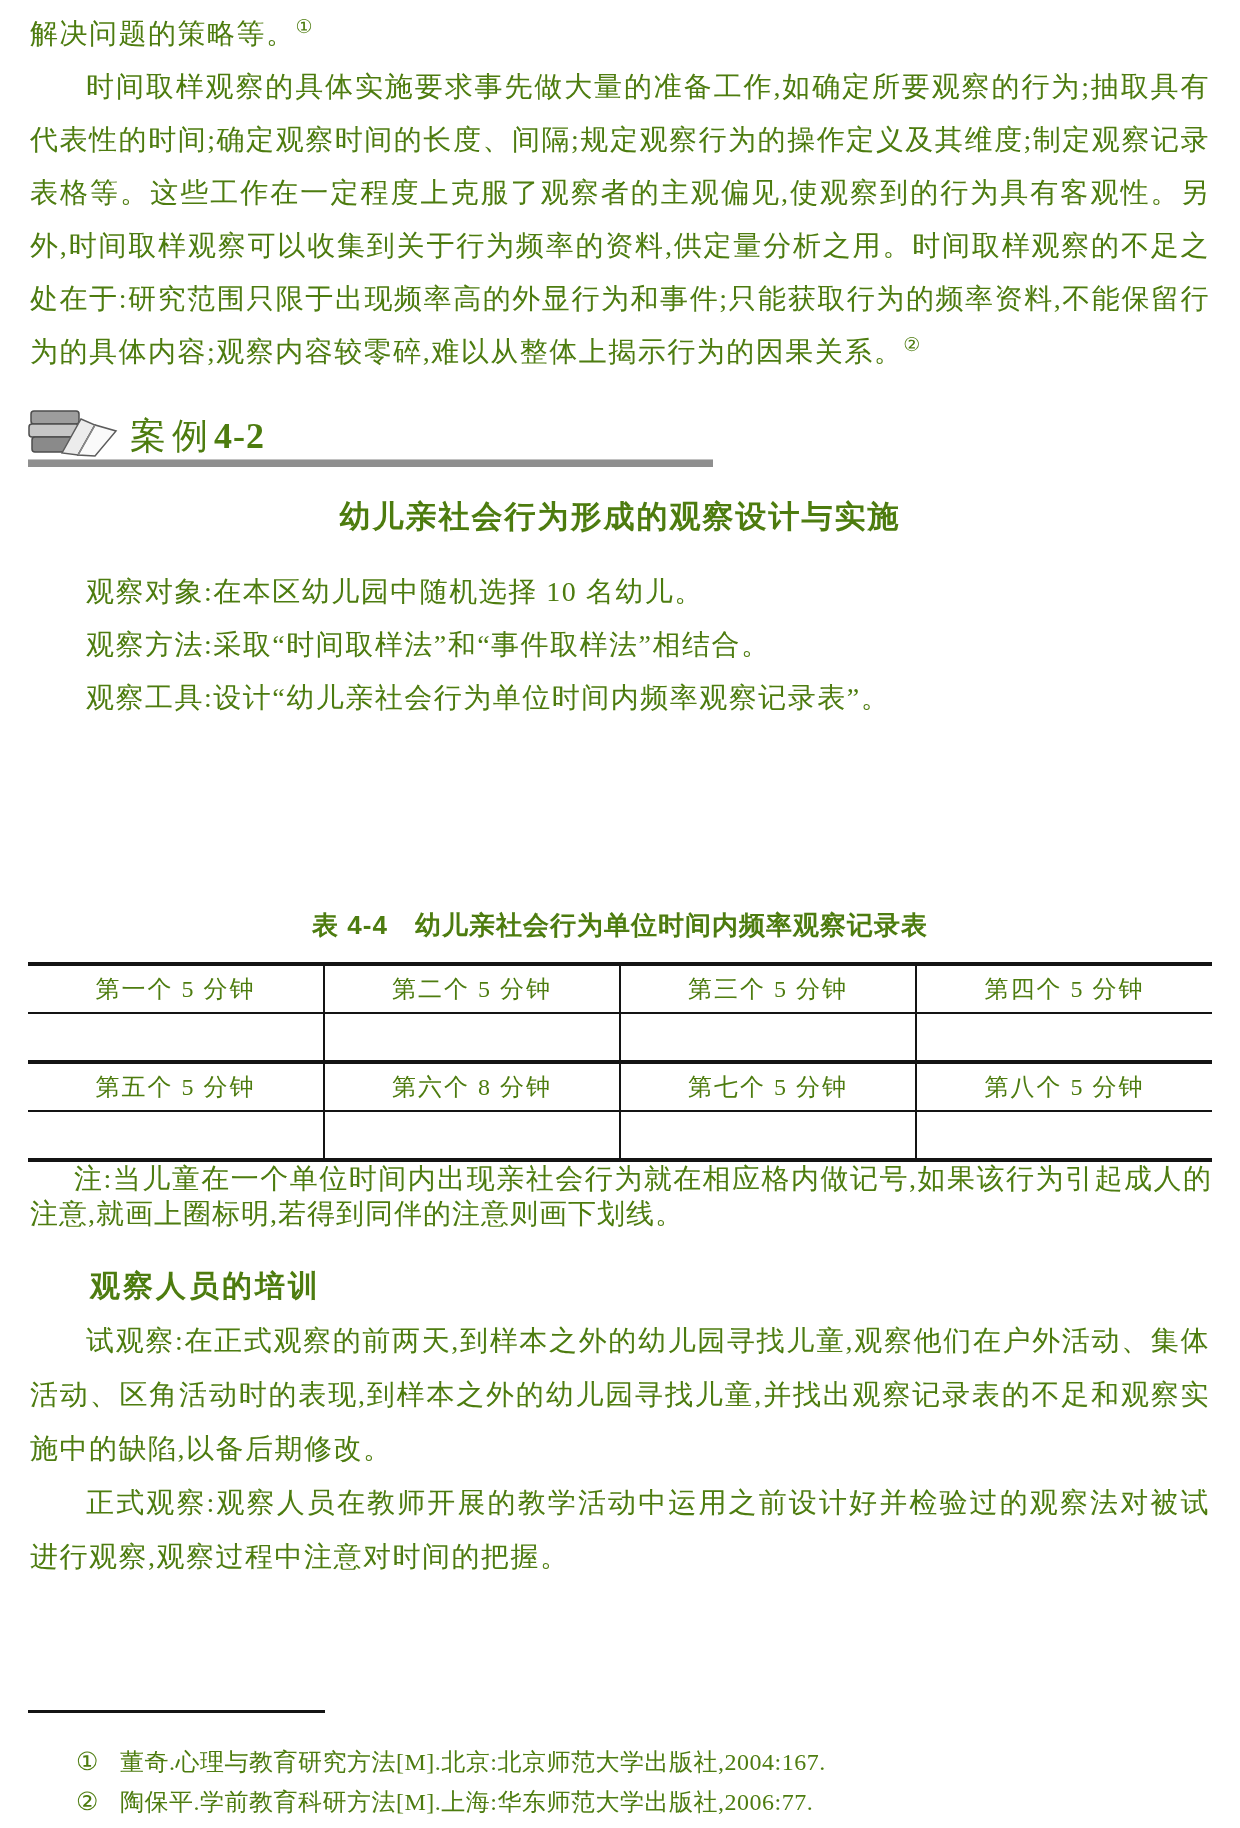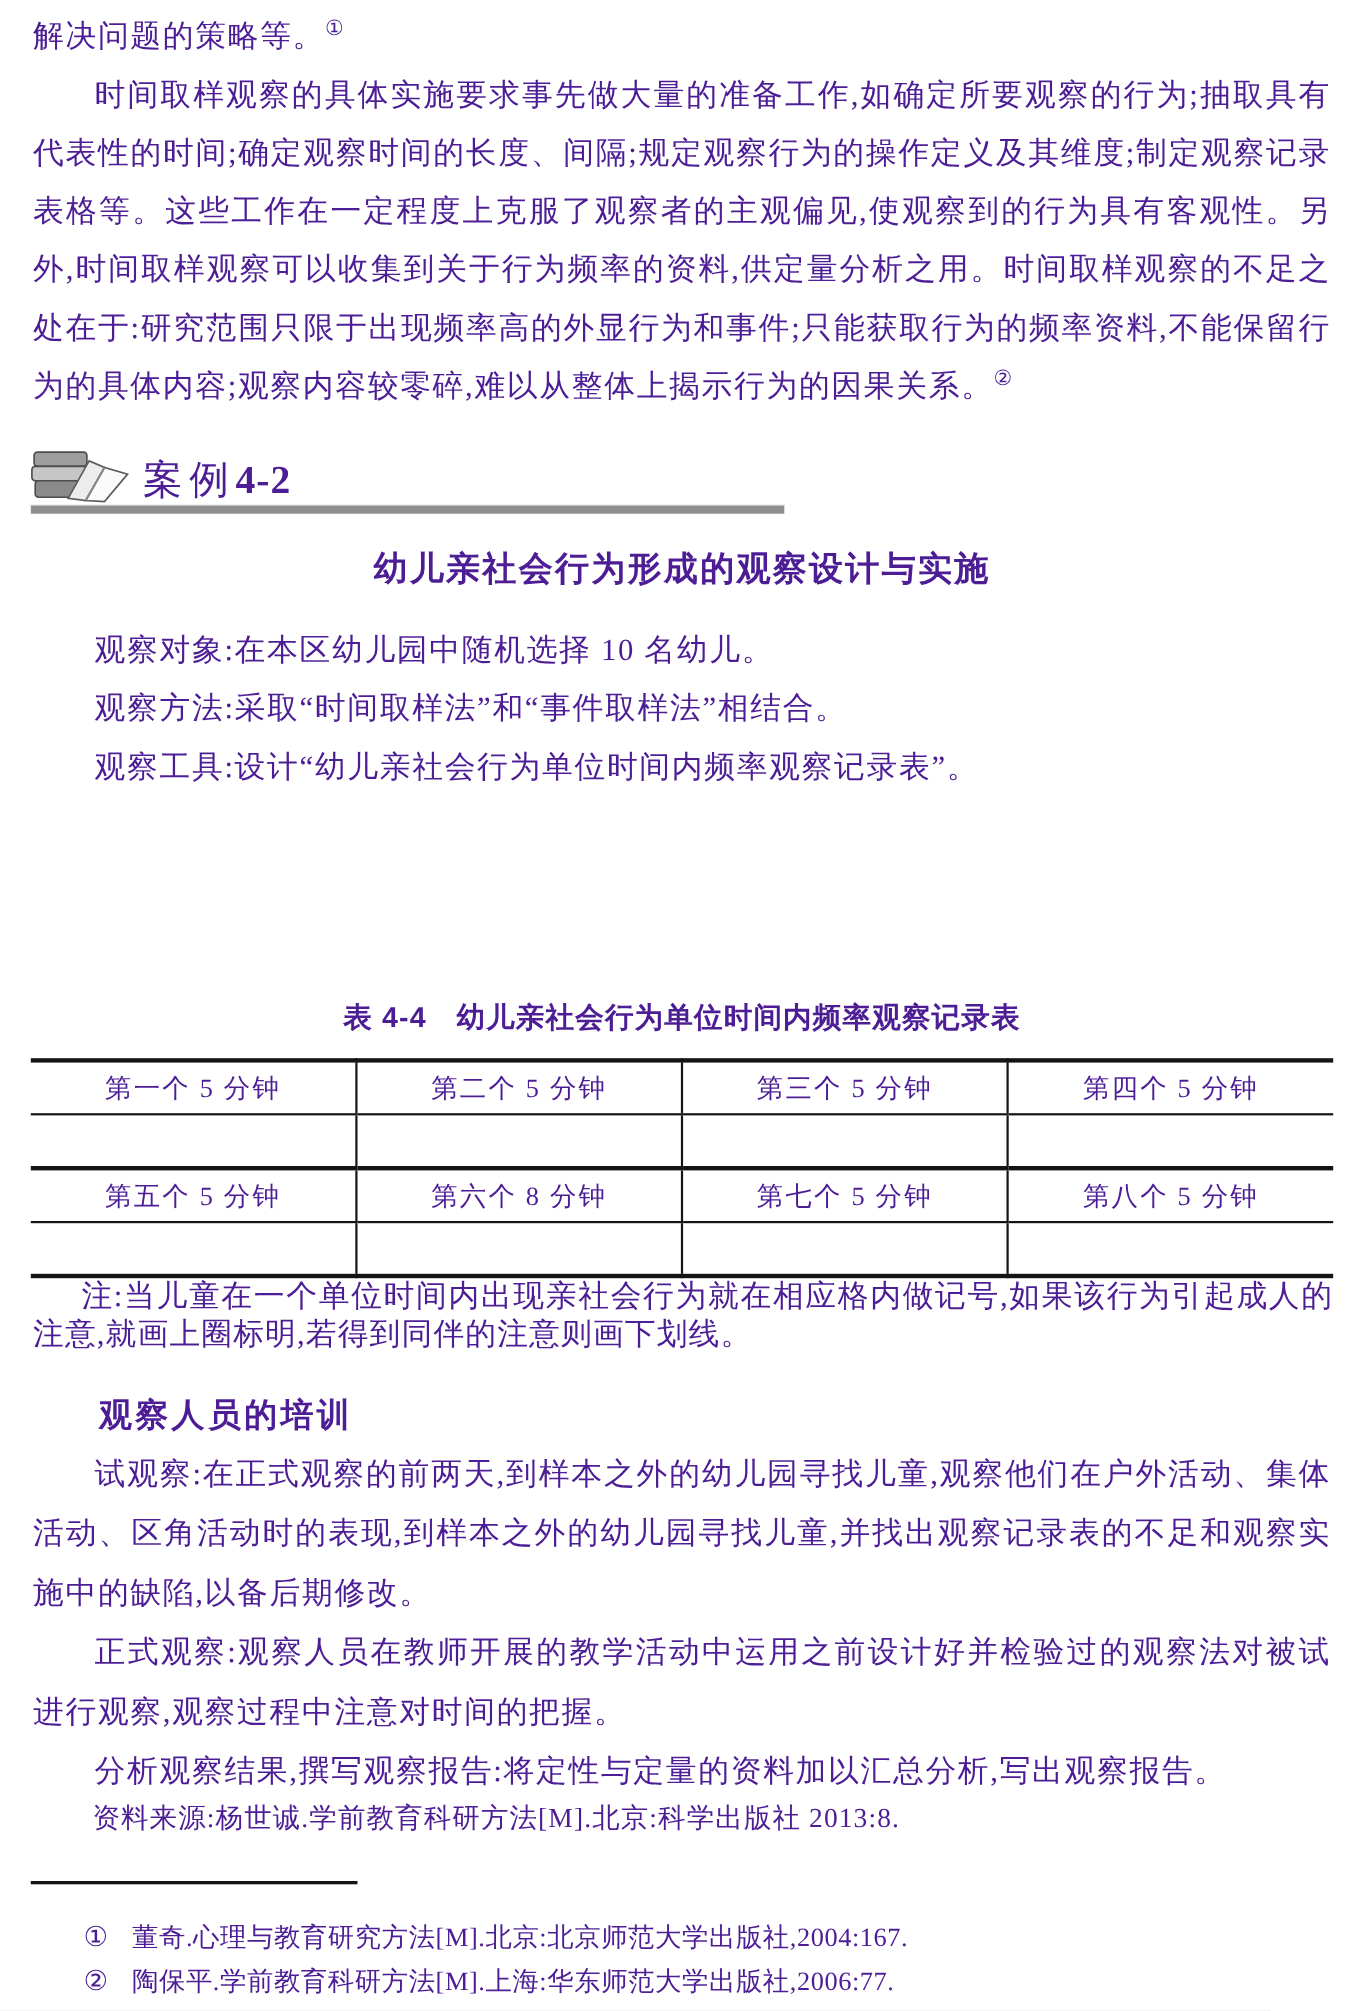--- a/index.html
+++ b/index.html
@@ -1,21 +1,21 @@
 <!DOCTYPE html>
 <html><head>
 <meta charset="utf-8">
 <style>
   html,body { margin:0; padding:0; background:#e8e8e8; }
   .page {
     position:relative;
     width:1240px; height:1828px;
     margin:0 auto;
     background:#ffffff;
-    color:#4c1d95;
+    color:#4d7c0f;
     font-family:"Liberation Serif","DejaVu Serif",serif;
     overflow:hidden;
   }
   .body-text {
     position:absolute; left:30px; right:30px;
     font-size:28px; line-height:53px; letter-spacing:1.5px;
     text-align:justify;
   }
   .body-text p { margin:0; }
   .body-text p.indent { text-indent:56px; }
@@ -155,24 +155,22 @@
   </tbody>
     </table>
 
   <div class="table-note">注:当儿童在一个单位时间内出现亲社会行为就在相应格内做记号,如果该行为引起成人的注意,就画上圈标明,若得到同伴的注意则画下划线。</div>
 
   <div class="section-heading">观察人员的培训</div>
 
   <div class="training-body">
     <p>试观察:在正式观察的前两天,到样本之外的幼儿园寻找儿童,观察他们在户外活动、集体活动、区角活动时的表现,到样本之外的幼儿园寻找儿童,并找出观察记录表的不足和观察实施中的缺陷,以备后期修改。</p>
     <p>正式观察:观察人员在教师开展的教学活动中运用之前设计好并检验过的观察法对被试进行观察,观察过程中注意对时间的把握。</p>
-    <p>分析观察结果,撰写观察报告:将定性与定量的资料加以汇总分析,写出观察报告。</p>
   </div>
 
-  <div class="source-line">资料来源:杨世诚.学前教育科研方法[M].北京:科学出版社 2013:8.</div>
 
   <div class="fn-divider"></div>
   <div class="footnotes">
     <p><span class="fn-marker">①</span><span>董奇.心理与教育研究方法[M].北京:北京师范大学出版社,2004:167.</span></p>
     <p><span class="fn-marker">②</span><span>陶保平.学前教育科研方法[M].上海:华东师范大学出版社,2006:77.</span></p>
   </div>
 
 </div>
 
 </body></html>

